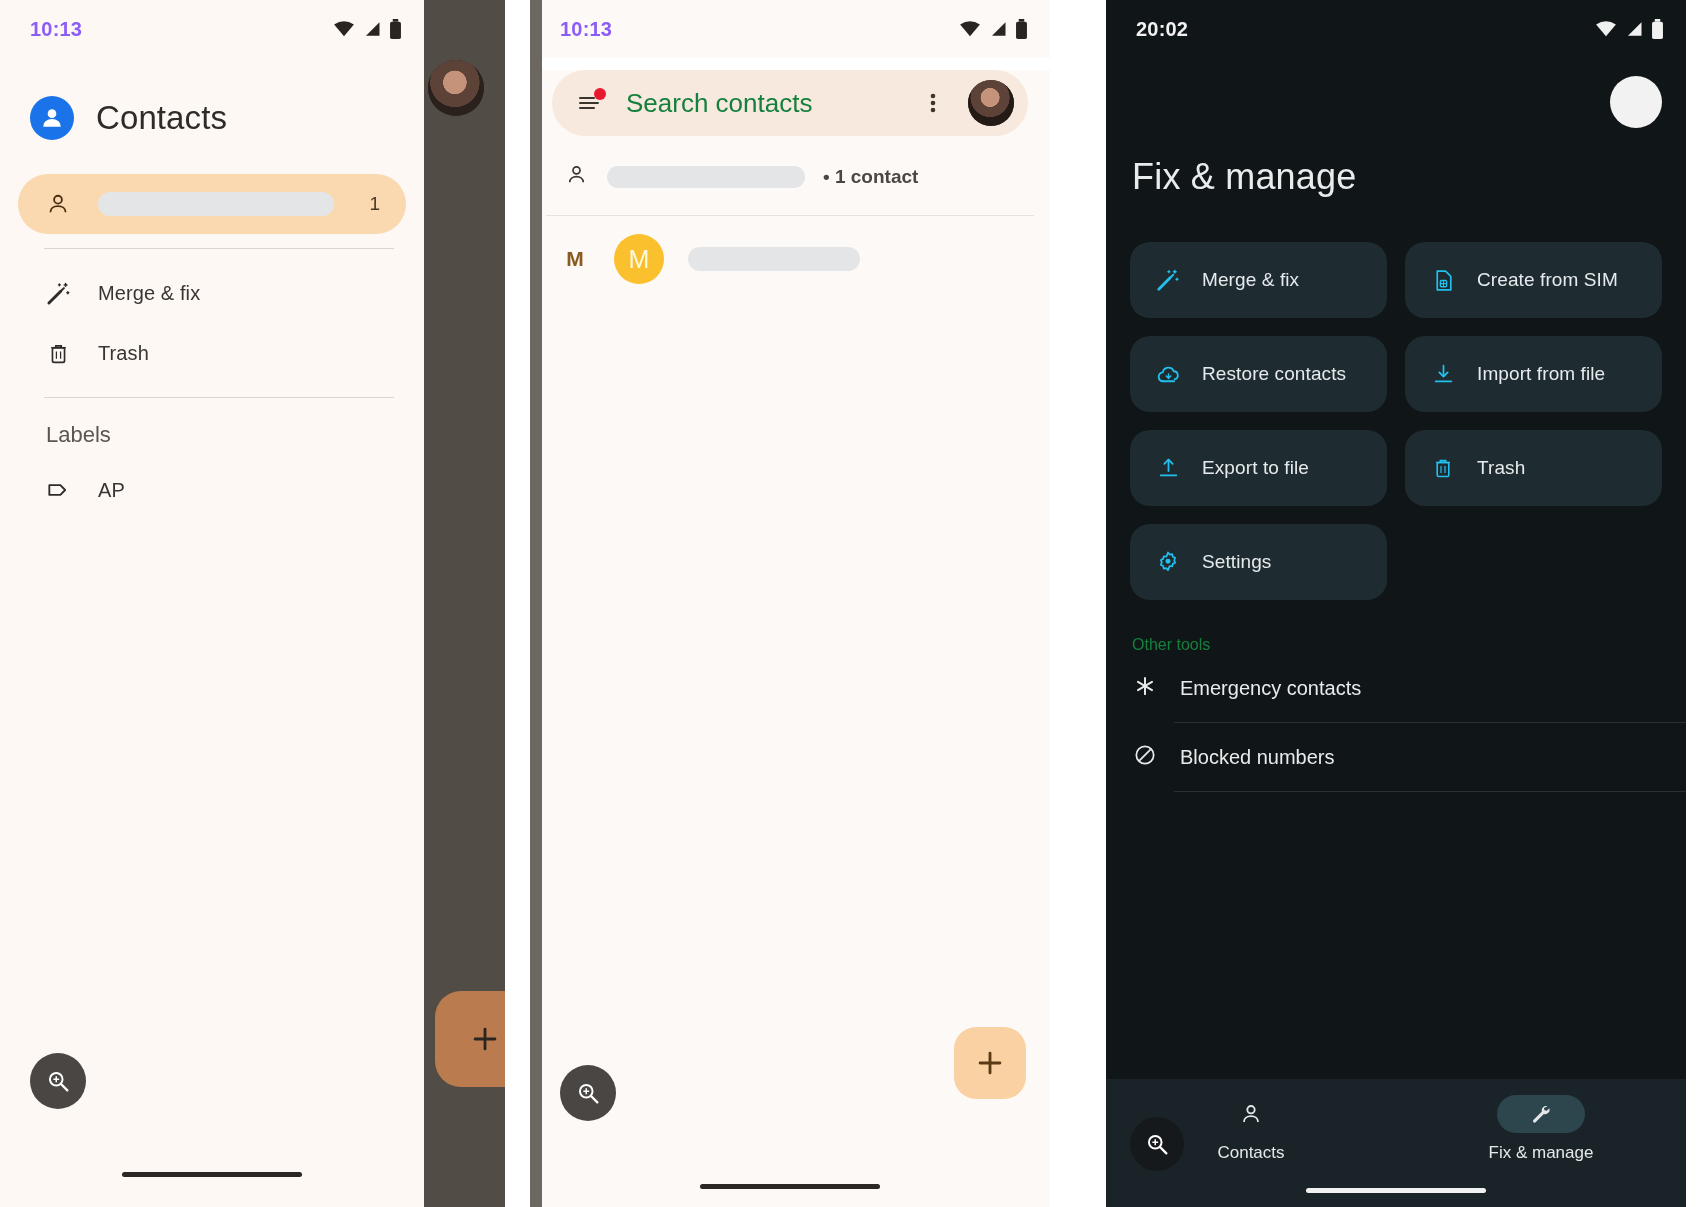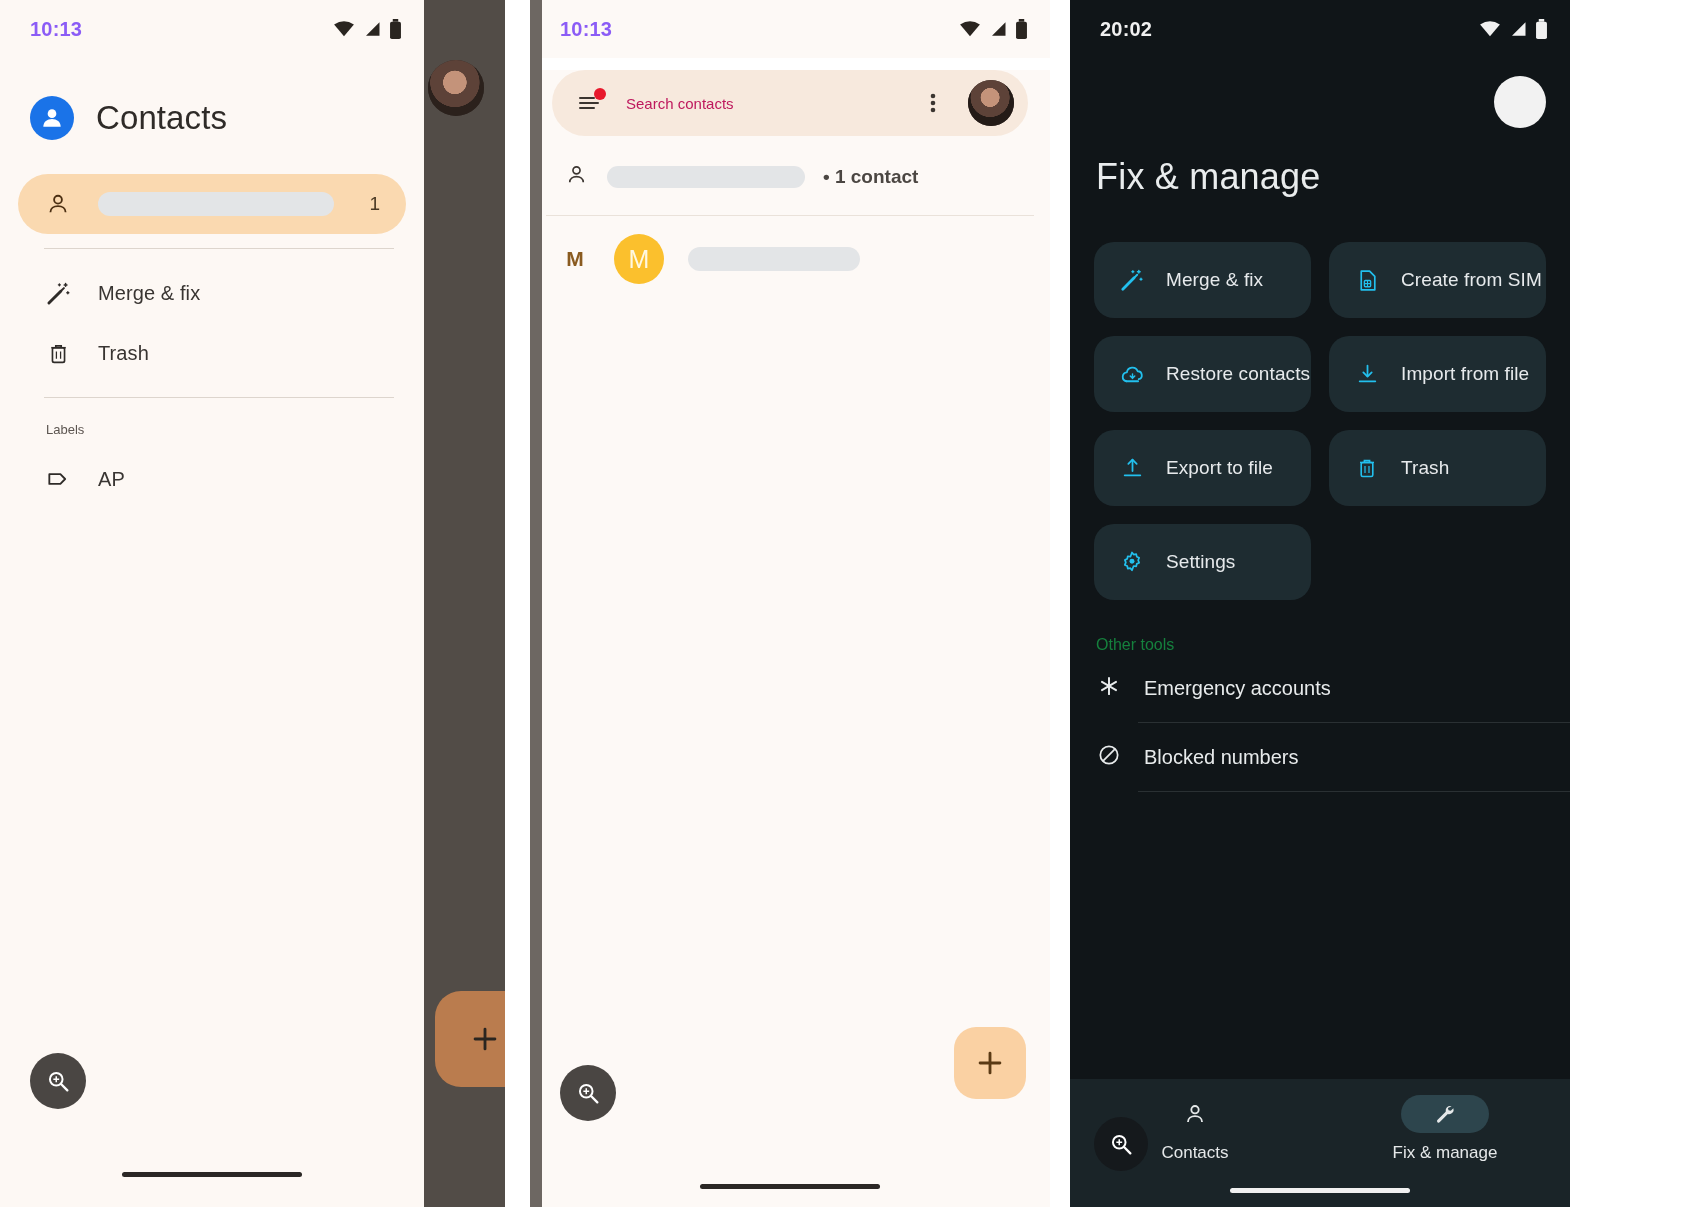--- a/index.html
+++ b/index.html
@@ -18,21 +18,21 @@
   }
 
   
   .panel {
     position: relative;
     overflow: hidden;
     flex: none;
   }
   .panel-1 { width: 505px; height: 1207px; background: #fdf9f5; }
   .panel-2 { width: 520px; height: 1207px; background: #ffffff; margin-left: 25px; }
-  .panel-3 { width: 500px; height: 1207px; background: #101518; margin-left: 20px; }
+  .panel-3 { width: 580px; height: 1207px; background: #101518; margin-left: 56px; }
 
   
   .statusbar {
     position: relative;
     height: 58px;
     display: flex;
     align-items: center;
     justify-content: space-between;
     padding: 0 22px 0 30px;
   }
@@ -97,21 +97,21 @@
   }
   .di-count {
     margin-left: auto; margin-right: 26px;
     font-size: 19px; color: #4b3a25;
   }
   .drawer-divider {
     height: 1px; background: #ddd5cd;
     margin: 14px 30px 14px 44px;
   }
   .section-label {
-    font-size: 13px; color: #5c5550;
+    font-size: 22px; color: #5c5550;
     padding: 10px 0 12px 46px;
   }
 
   
   .zoom-fab {
     position: absolute;
     left: 30px; bottom: 98px;
     width: 56px; height: 56px; border-radius: 50%;
     background: #4a4643;
     display: flex; align-items: center; justify-content: center;
@@ -137,21 +137,21 @@
   .p2-body { position: relative; height: 1149px; background: #fdf9f6; }
   .searchbar {
     margin: 12px 22px 0 22px;
     height: 66px;
     background: #f7e9dd;
     border-radius: 33px;
     display: flex; align-items: center;
     padding: 0 14px 0 26px;
     gap: 22px;
   }
-  .search-ph { flex: 1; font-size: 15px; color: #be185d; }
+  .search-ph { flex: 1; font-size: 26px; color: #15803d; }
   .kebab { width: 26px; display:flex; justify-content:center; }
   .p2-avatar {
     width: 46px; height: 46px; border-radius: 50%;
     overflow: hidden; position: relative;
     background: #3a2f2a;
   }
   .face-bg { position:absolute; inset:0; }
   .acct-row {
     display: flex; align-items: center; gap: 18px;
     padding: 26px 22px 24px 34px;
@@ -566,21 +566,21 @@
       <div class="other-label">Other tools</div>
 
       <div class="tool-row">
         <span>
           <svg width="26" height="26" viewBox="0 0 24 24" fill="none" stroke="#e8ebec" stroke-width="1.8" stroke-linecap="round">
             <path d="M12 4.5v15"></path>
             <path d="M5.5 8.2l13 7.6"></path>
             <path d="M18.5 8.2l-13 7.6"></path>
           </svg>
         </span>
-        <span class="tool-label">Emergency accounts</span>
+        <span class="tool-label">Emergency contacts</span>
       </div>
       <div class="tool-rule"></div>
 
       <div class="tool-row">
         <span>
           <svg width="26" height="26" viewBox="0 0 24 24" fill="none" stroke="#e8ebec" stroke-width="1.6">
             <circle cx="12" cy="12" r="8"></circle>
             <path d="M6.6 17.4 17.4 6.6"></path>
           </svg>
         </span>

